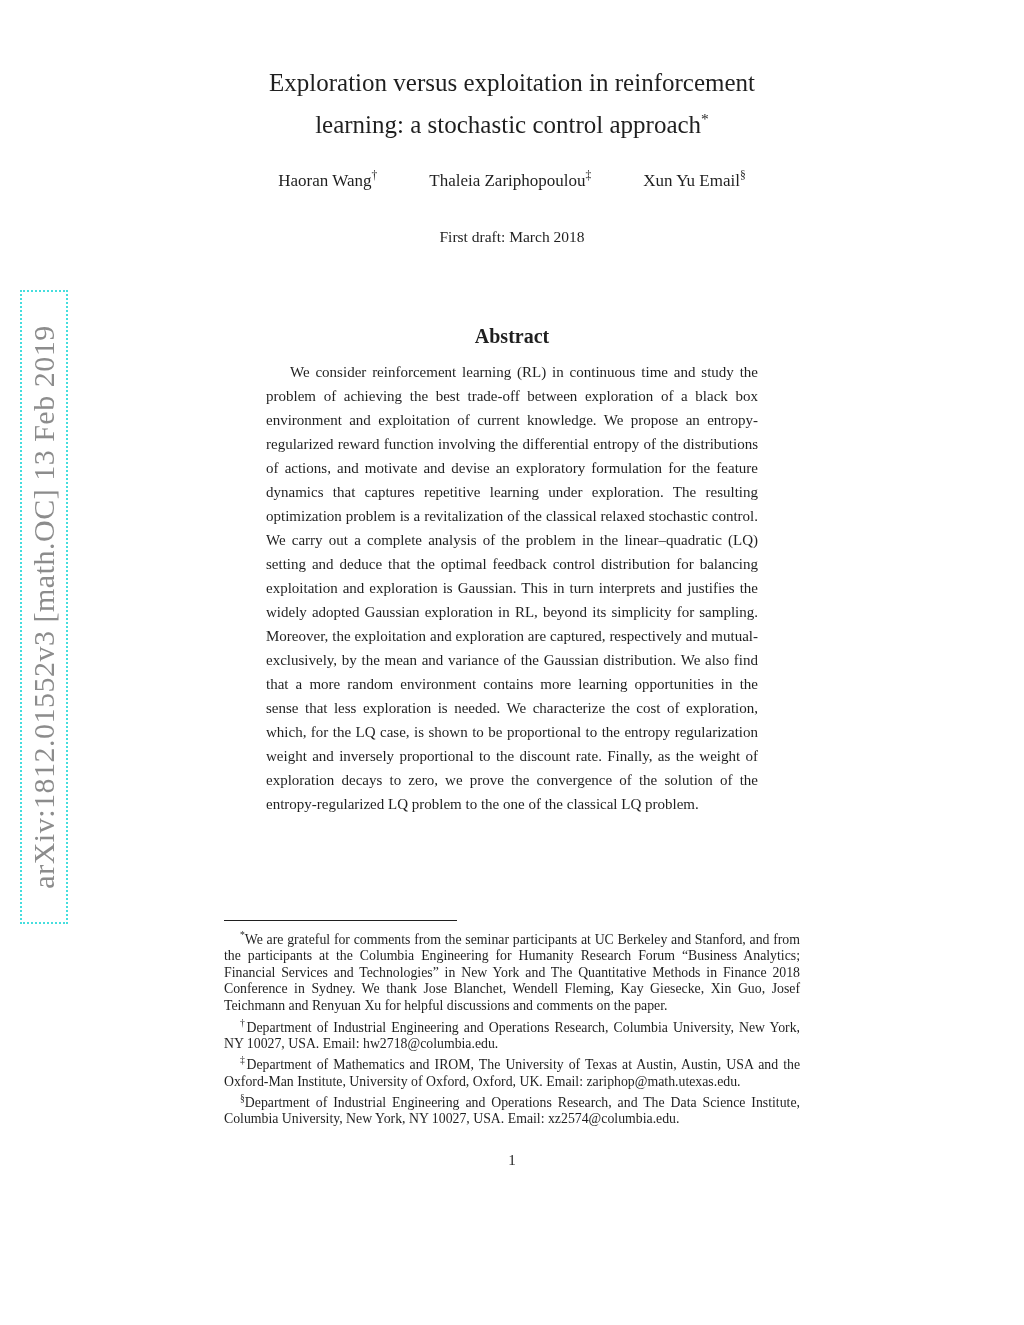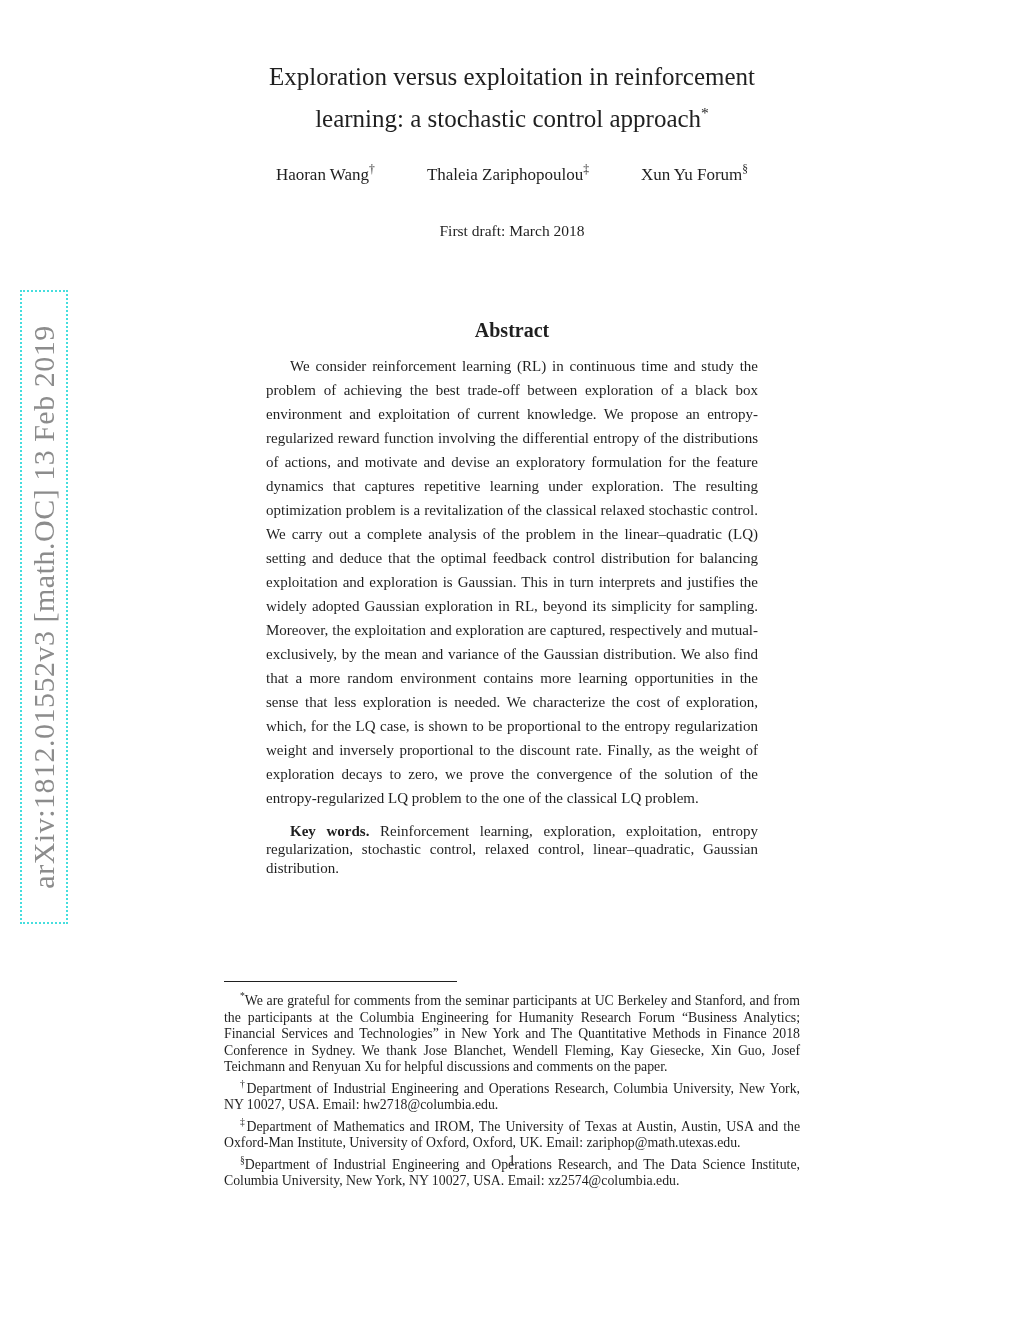--- a/index.html
+++ b/index.html
@@ -31,21 +31,21 @@
   .arxiv-text {
     transform: rotate(-90deg);
     white-space: nowrap;
     font-size: 30px;
     letter-spacing: 0.5px;
     color: #8c8c8c;
   }
   
   .main-col {
     width: 576px;
-    margin: 8px auto;
+    margin: 14px auto;
     padding-top: 51px;
   }
   .title {
     text-align: center;
     font-size: 25px;
     line-height: 36px;
     font-weight: normal;
     margin: 0;
   }
   .title sup { font-size: 62%; }
@@ -133,37 +133,33 @@
     </h1>
 
     <div class="authors">
       <span class="author">
         <span>Haoran Wang</span><sup>†</sup>
       </span>
       <span class="author">
         <span>Thaleia Zariphopoulou</span><sup>‡</sup>
       </span>
       <span class="author">
-        <span>Xun Yu Forum</span><sup>§</sup>
+        <span>Xun Yu Email</span><sup>§</sup>
       </span>
     </div>
 
     <div class="draft-dates">
       <div>First draft: March 2018</div>
     </div>
 
     <div class="abstract-heading">Abstract</div>
     <div class="abstract-body">
       <p>We consider reinforcement learning (RL) in continuous time and study the problem of achieving the best trade-off between exploration of a black box environment and exploitation of current knowledge. We propose an entropy-regularized reward function involving the differential entropy of the distributions of actions, and motivate and devise an exploratory formulation for the feature dynamics that captures repetitive learning under exploration. The resulting optimization problem is a revitalization of the classical relaxed stochastic control. We carry out a complete analysis of the problem in the linear–quadratic (LQ) setting and deduce that the optimal feedback control distribution for balancing exploitation and exploration is Gaussian. This in turn interprets and justifies the widely adopted Gaussian exploration in RL, beyond its simplicity for sampling. Moreover, the exploitation and exploration are captured, respectively and mutual-exclusively, by the mean and variance of the Gaussian distribution. We also find that a more random environment contains more learning opportunities in the sense that less exploration is needed. We characterize the cost of exploration, which, for the LQ case, is shown to be proportional to the entropy regularization weight and inversely proportional to the discount rate. Finally, as the weight of exploration decays to zero, we prove the convergence of the solution of the entropy-regularized LQ problem to the one of the classical LQ problem.</p>
     </div>
 
-    <div class="keywords">
-      <span class="kw-label">Key words.</span>
-      <span>Reinforcement learning, exploration, exploitation, entropy regularization, stochastic control, relaxed control, linear–quadratic, Gaussian distribution.</span>
-    </div>
 
     <hr class="footnote-rule">
 
     <div class="footnotes">
       <p><sup>*</sup><span>We are grateful for comments from the seminar participants at UC Berkeley and Stanford, and from the participants at the Columbia Engineering for Humanity Research Forum “Business Analytics; Financial Services and Technologies” in New York and The Quantitative Methods in Finance 2018 Conference in Sydney. We thank Jose Blanchet, Wendell Fleming, Kay Giesecke, Xin Guo, Josef Teichmann and Renyuan Xu for helpful discussions and comments on the paper.</span></p>
       <p><sup>†</sup><span>Department of Industrial Engineering and Operations Research, Columbia University, New York, NY 10027, USA. Email: hw2718@columbia.edu.</span></p>
       <p><sup>‡</sup><span>Department of Mathematics and IROM, The University of Texas at Austin, Austin, USA and the Oxford-Man Institute, University of Oxford, Oxford, UK. Email: zariphop@math.utexas.edu.</span></p>
       <p><sup>§</sup><span>Department of Industrial Engineering and Operations Research, and The Data Science Institute, Columbia University, New York, NY 10027, USA. Email: xz2574@columbia.edu.</span></p>
     </div>
 

